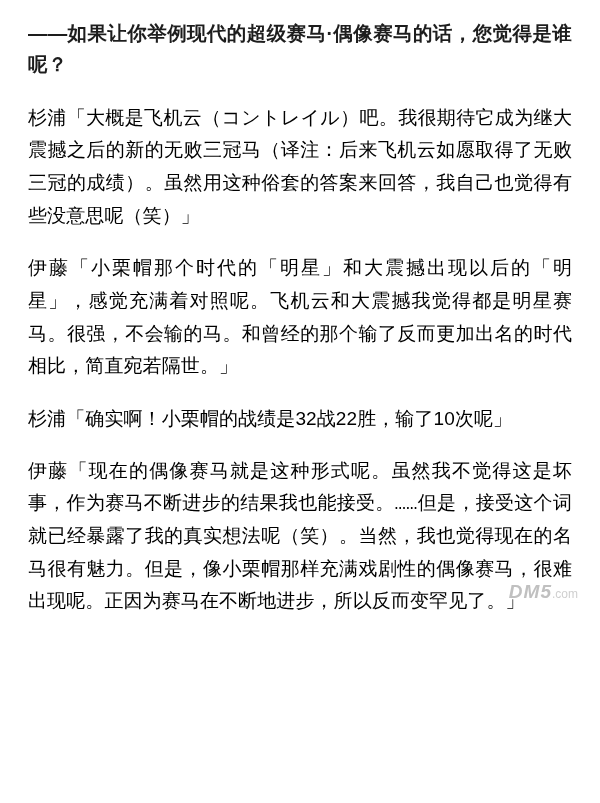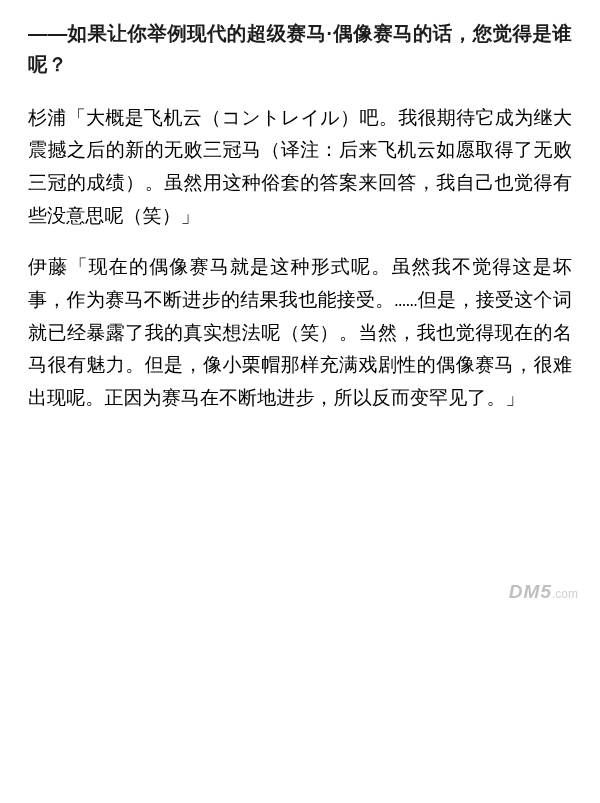--- a/index.html
+++ b/index.html
@@ -68,21 +68,23 @@
 </style>
 </head>
 <body>
 
 <div class="page">
 
   <h1 class="qa-heading">——如果让你举例现代的超级赛马·偶像赛马的话，您觉得是谁呢？</h1>
 
   <p class="para">杉浦「大概是飞机云（コントレイル）吧。我很期待它成为继大震撼之后的新的无败三冠马（译注：后来飞机云如愿取得了无败三冠的成绩）。虽然用这种俗套的答案来回答，我自己也觉得有些没意思呢（笑）」</p>
 
+  <p class="para">伊藤「小栗帽那个时代的「明星」和大震撼出现以后的「明星」，感觉充满着对照呢。飞机云和大震撼我觉得都是明星赛马。很强，不会输的马。和曾经的那个输了反而更加出名的时代相比，简直宛若隔世。」</p>
 
+  <p class="para">杉浦「确实啊！小栗帽的战绩是32战22胜，输了10次呢」</p>
 
   <p class="para">伊藤「现在的偶像赛马就是这种形式呢。虽然我不觉得这是坏事，作为赛马不断进步的结果我也能接受。……但是，接受这个词就已经暴露了我的真实想法呢（笑）。当然，我也觉得现在的名马很有魅力。但是，像小栗帽那样充满戏剧性的偶像赛马，很难出现呢。正因为赛马在不断地进步，所以反而变罕见了。」</p>
 
   <div class="watermark">
     <span class="dm">DM5</span><span class="suffix">.com</span>
   </div>
 
 </div>
 
 </body></html>

